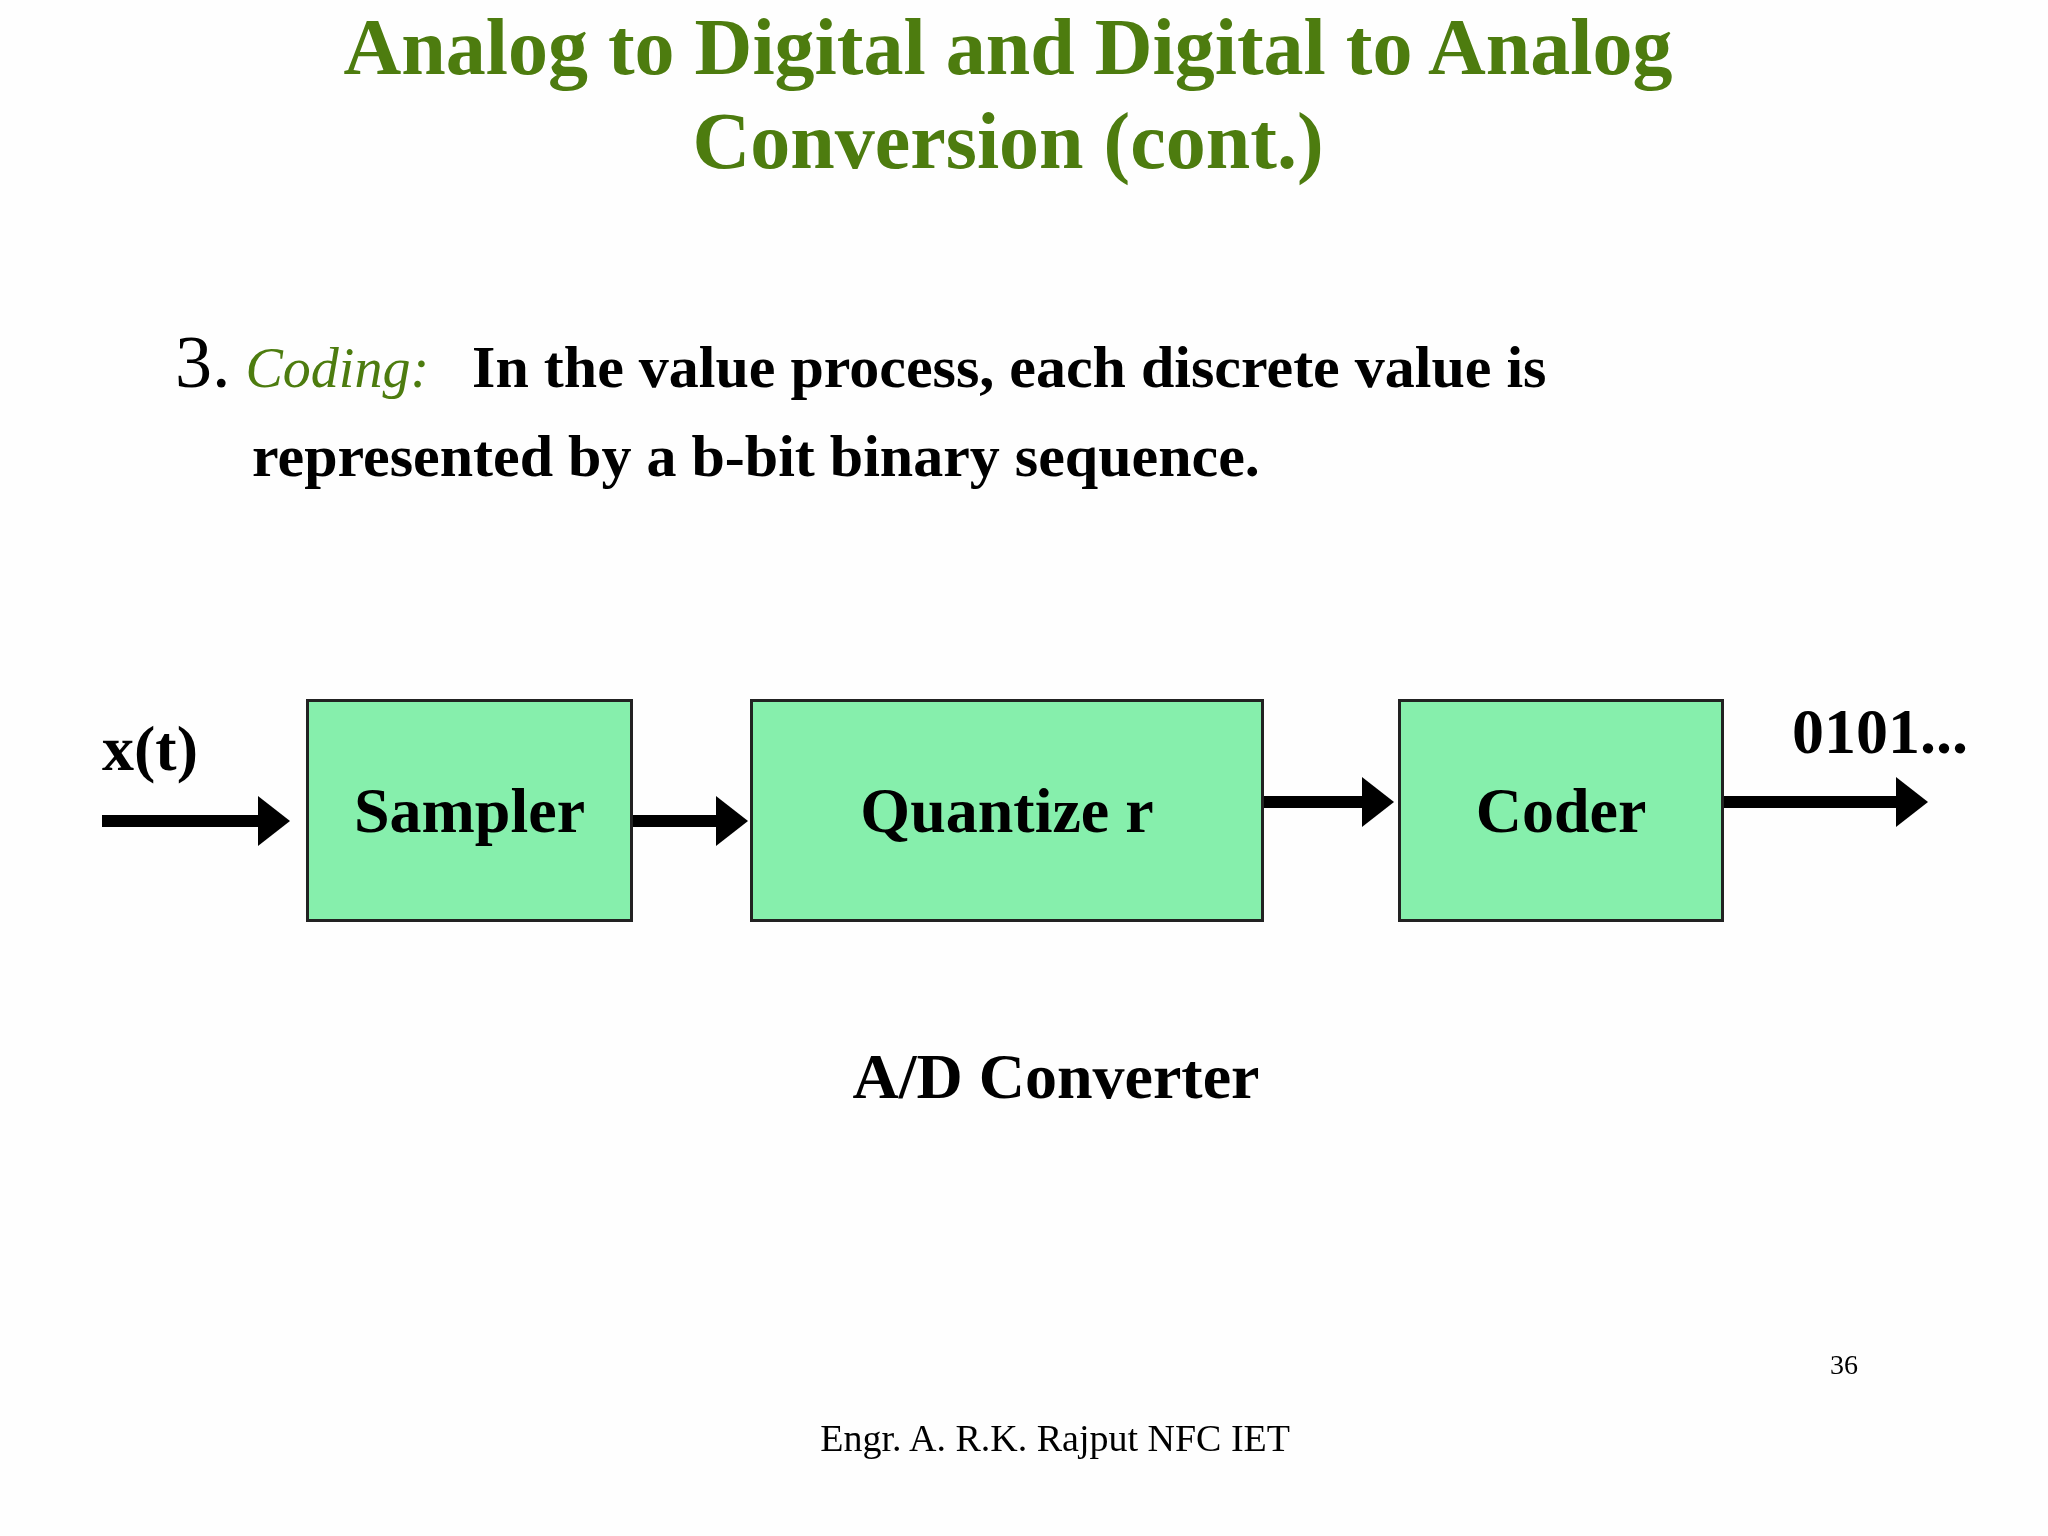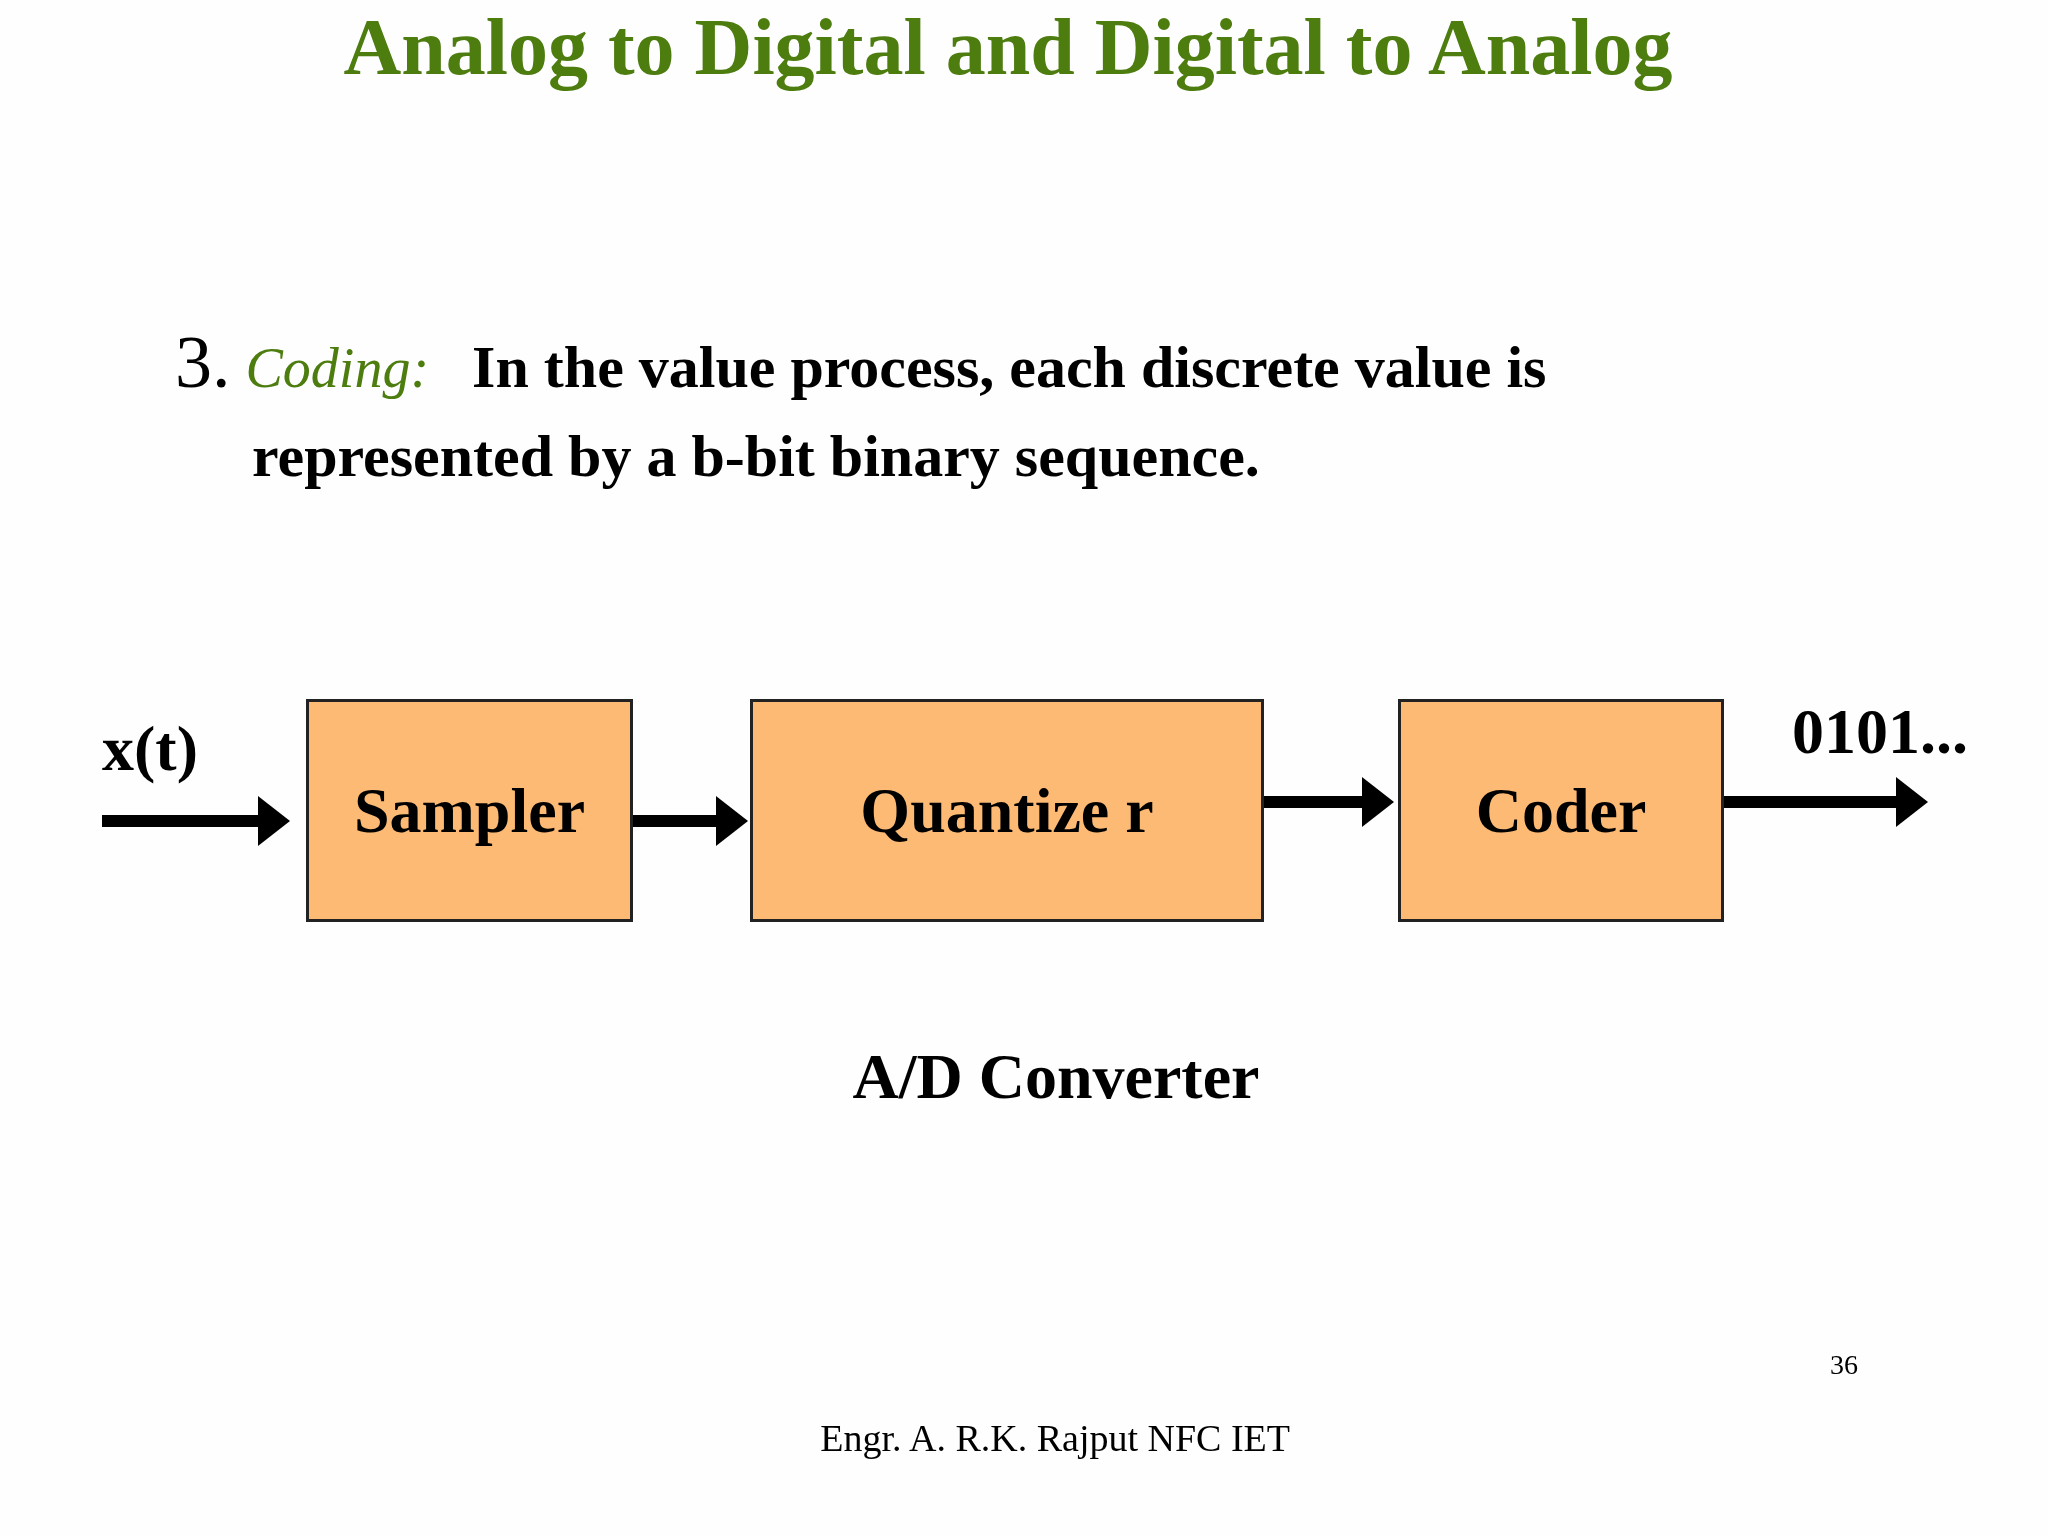--- a/index.html
+++ b/index.html
@@ -14,39 +14,40 @@
   }
   .title span { display: block; }
   .bullet {
     left: 175px; top: 318px; width: 1720px;
     font-size: 60px; line-height: 88px; font-weight: bold;
   }
   .bullet .num { font-weight: normal; font-size: 74px; }
   .bullet .term { font-weight: normal; font-style: italic; color: #4d7c0f; font-size: 56px; margin-right: 28px; }
   .bullet .line2 { display: block; padding-left: 77px; }
   .box {
-    background: #fdba74; border: 3px solid #222; box-sizing: border-box;
+    background: #86efac; border: 3px solid #222; box-sizing: border-box;
     display: flex; align-items: center; justify-content: center;
     font-weight: bold; font-size: 64px;
   }
   .lbl { font-weight: bold; font-size: 64px; }
   .arrow { height: 12px; background: #000; }
   .arrow::after {
     content: ""; position: absolute; right: -30px; top: -19px;
     border-left: 32px solid #000; border-top: 25px solid transparent; border-bottom: 25px solid transparent;
   }
   .caption { font-weight: bold; font-size: 64px; left: 0; width: 2112px; text-align: center; top: 1040px; }
   .footer { font-size: 38px; line-height: 48px; text-align: right; left: 760px; width: 530px; top: 1414px; }
   .pagenum { font-size: 28px; left: 1830px; top: 1349px; }
 </style>
 </head>
 <body>
 
 <div class="abs title">
   <span>Analog to Digital and Digital to Analog</span>
+  <span>Conversion (cont.)</span>
 </div>
 
 <div class="abs bullet">
   <span class="num">3.</span>
   <span class="term">Coding:</span>
   <span>In the value process, each discrete value is</span>
   <span class="line2">represented by a b-bit binary sequence.</span>
 </div>
 
 <div>

